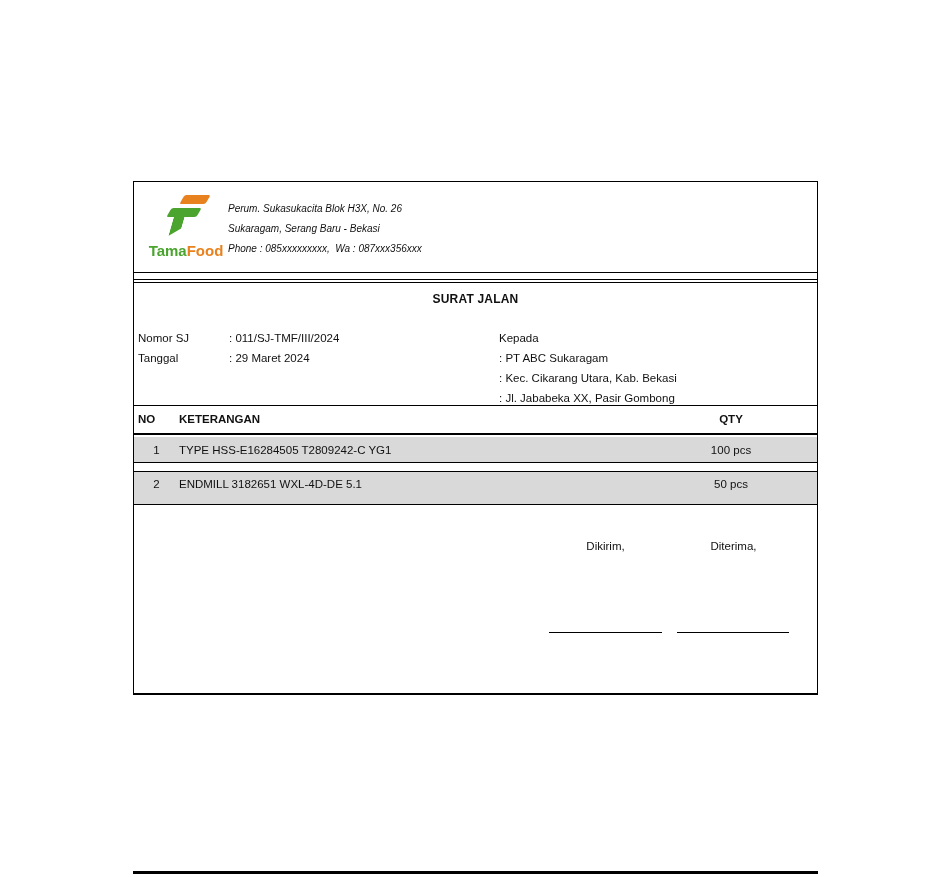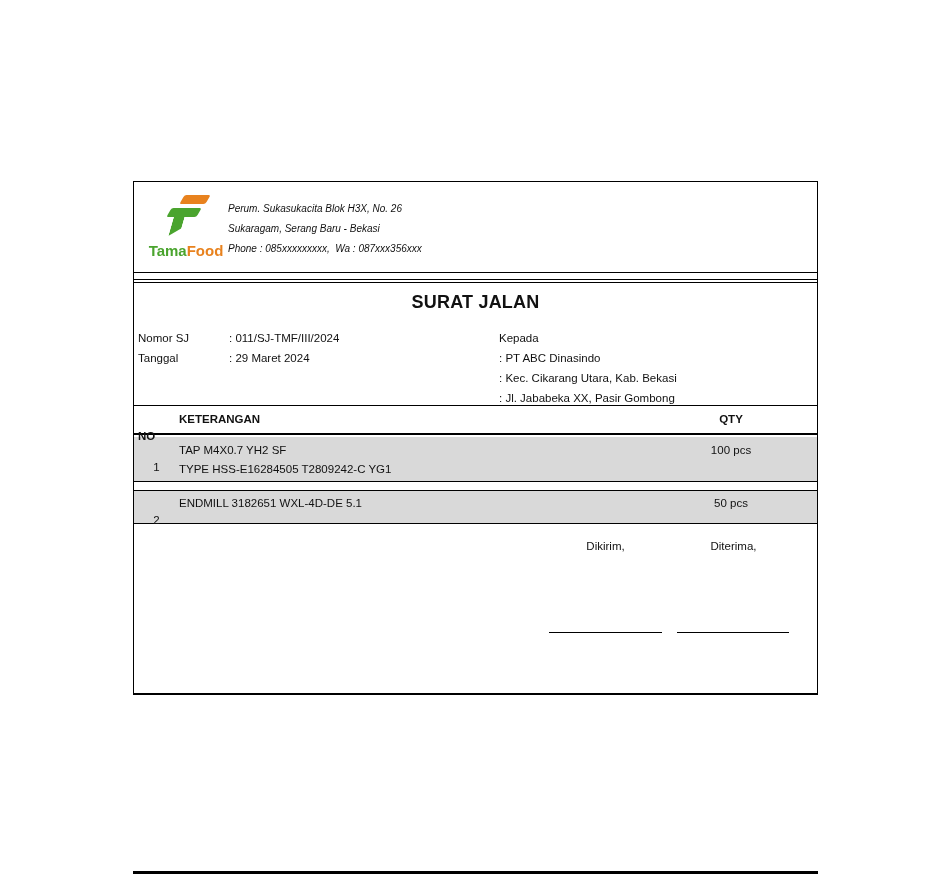--- a/index.html
+++ b/index.html
@@ -19,33 +19,33 @@
   .li-orange{position:absolute;left:21px;top:1px;width:26px;height:9px;background:#e8821e;border-radius:2px;transform:skewX(-30deg);}
   .li-green-bar{position:absolute;left:8px;top:14px;width:30px;height:9px;background:#4aa42e;border-radius:2px;transform:skewX(-30deg);}
   .li-green-stem{position:absolute;left:11px;top:16px;width:11px;height:26px;background:#4aa42e;transform:skewX(-16deg);clip-path:polygon(0 0,100% 0,100% 70%,0 100%);}
   .logo-text{position:absolute;left:0;top:52px;width:78px;font-size:15px;font-weight:bold;letter-spacing:0;text-align:center;white-space:nowrap;}
   .brand-green{color:#4aa42e;}
   .brand-orange{color:#e8821e;}
   .addr{position:absolute;left:94px;top:17px;font-size:10px;line-height:20px;font-style:italic;}
   .addr div{white-space:pre;}
   
   .double-rule{position:absolute;left:0;top:97px;width:100%;height:2px;border-top:1.5px solid #000;border-bottom:1.5px solid #000;box-sizing:content-box;}
-  .title{position:absolute;left:0;top:110px;width:100%;text-align:center;font-size:18px;font-weight:bold;letter-spacing:.2px;}
+  .title{position:absolute;left:0;top:110px;width:100%;text-align:center;font-size:12px;font-weight:bold;letter-spacing:.2px;}
   
   .info{position:absolute;left:0;top:146px;width:100%;font-size:11.5px;}
   .info-left{position:absolute;left:4px;top:0;}
   .info-row{line-height:20px;white-space:nowrap;}
   .info-label{display:inline-block;width:91px;}
   .info-right{position:absolute;left:365px;top:0;display:flex;flex-direction:column;}
   .kepada-label{display:inline-block;width:54px;line-height:20px;}
   .kepada-lines div{line-height:20px;white-space:nowrap;}
   
   .table{position:absolute;left:0;top:223px;width:100%;font-size:11.5px;}
   .thead{display:flex;height:27px;line-height:27px;border-top:1px solid #000;border-bottom:2px solid #000;font-weight:bold;}
-  .c-no{width:45px;text-align:center;margin-top:17px;}
+  .c-no{width:45px;text-align:center;}
   .thead .c-no{text-align:left;padding-left:4px;box-sizing:border-box;}
   .c-ket{flex:1;}
   .c-qty{width:84px;text-align:center;}
   .c-end{width:44px;}
   .trow{display:flex;background:#d9d9d9;border-bottom:1px solid #000;}
   .row1{margin-top:2px;padding:4px 0 2px 0;}
   .row1 .c-ket div{line-height:19px;}
   .row1 .c-no,.row1 .c-qty{line-height:19px;}
   .row-gap{height:8px;background:#fff;}
   .row2{border-top:1px solid #000;height:34px;padding-top:3px;box-sizing:border-box;}
@@ -90,39 +90,38 @@
       <div class="info-row">
         <span class="info-label">Nomor SJ</span><span class="info-value">: 011/SJ-TMF/III/2024</span>
       </div>
       <div class="info-row">
         <span class="info-label">Tanggal</span><span class="info-value">: 29 Maret 2024</span>
       </div>
     </div>
     <div class="info-right">
       <span class="kepada-label">Kepada</span>
       <div class="kepada-lines">
-        <div>: PT ABC Dinasindo</div>
+        <div>: PT ABC Sukaragam</div>
         <div>: Kec. Cikarang Utara, Kab. Bekasi</div>
         <div>: Jl. Jababeka XX, Pasir Gombong</div>
       </div>
     </div>
   </div>
 
   <div class="table">
     <div class="thead">
       <div class="c-no">NO</div>
       <div class="c-ket">KETERANGAN</div>
       <div class="c-qty">QTY</div>
       <div class="c-end"></div>
     </div>
 
     <div class="trow row1">
       <div class="c-no">1</div>
       <div class="c-ket">
-        <div>TAP M4X0.7 YH2 SF</div>
         <div>TYPE HSS-E16284505 T2809242-C YG1</div>
       </div>
       <div class="c-qty">100 pcs</div>
       <div class="c-end"></div>
     </div>
 
     <div class="row-gap"></div>
 
     <div class="trow row2">
       <div class="c-no">2</div>

